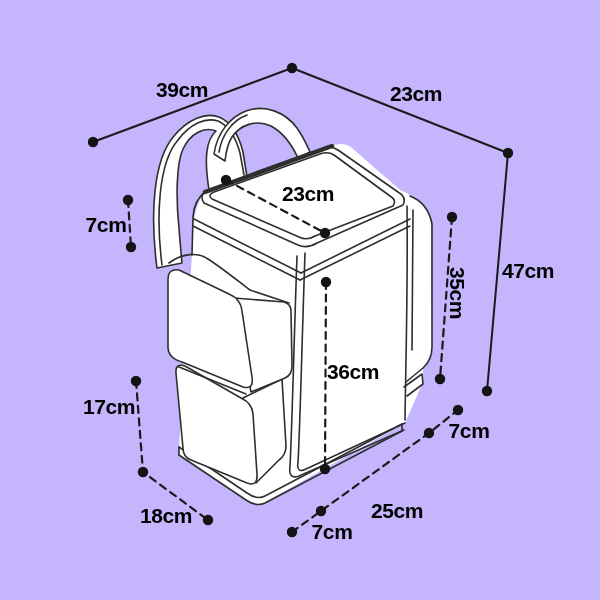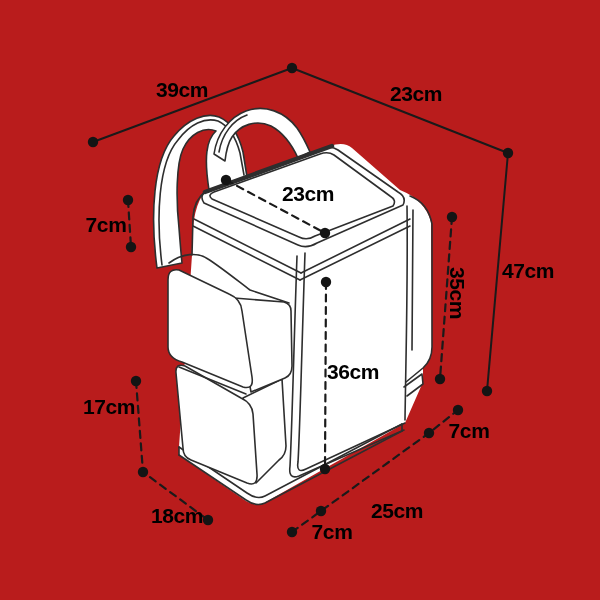--- a/index.html
+++ b/index.html
@@ -1,16 +1,16 @@
 <!DOCTYPE html>
 <html><head>
 <meta charset="utf-8">
 <style>
   html,body{margin:0;padding:0;background:#ffffff;}
-  .stage{position:relative;width:600px;height:600px;background:#b91c1c;overflow:hidden;
+  .stage{position:relative;width:600px;height:600px;background:#c4b5fd;overflow:hidden;
          font-family:"Liberation Sans",sans-serif;}
   .stage svg{position:absolute;left:0;top:0;}
   .dim{position:absolute;font-weight:700;font-size:21px;letter-spacing:-0.4px;color:#000;
        white-space:nowrap;transform:translate(-50%,-50%);line-height:1;}
   .dim.rot{transform:translate(-50%,-50%) rotate(90deg);}
 </style>
 </head>
 <body>
 
 <div class="stage">
@@ -125,17 +125,17 @@
   </svg>
 
   <div class="dim" style="left:182px;top:89px">39cm</div>
   <div class="dim" style="left:416px;top:93px">23cm</div>
   <div class="dim" style="left:528px;top:270px">47cm</div>
   <div class="dim rot" style="left:457px;top:293px">35cm</div>
   <div class="dim" style="left:308px;top:193px">23cm</div>
   <div class="dim" style="left:106px;top:224px">7cm</div>
   <div class="dim" style="left:353px;top:371px">36cm</div>
   <div class="dim" style="left:109px;top:406px">17cm</div>
-  <div class="dim" style="left:177px;top:515px">18cm</div>
+  <div class="dim" style="left:166px;top:515px">18cm</div>
   <div class="dim" style="left:332px;top:531px">7cm</div>
   <div class="dim" style="left:397px;top:510px">25cm</div>
   <div class="dim" style="left:469px;top:430px">7cm</div>
 </div>
 
 </body></html>

